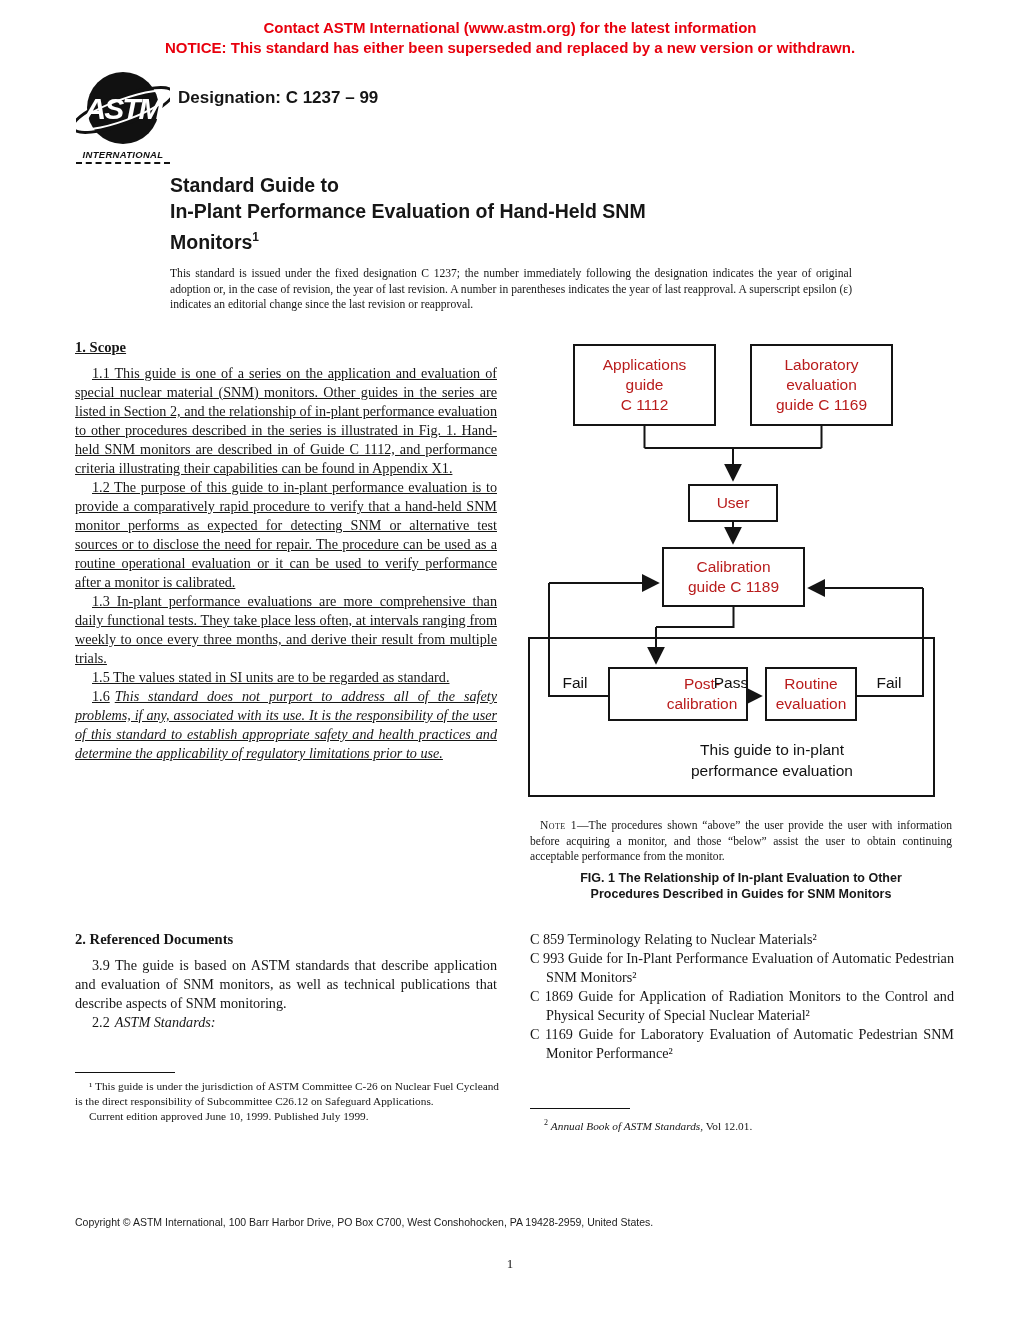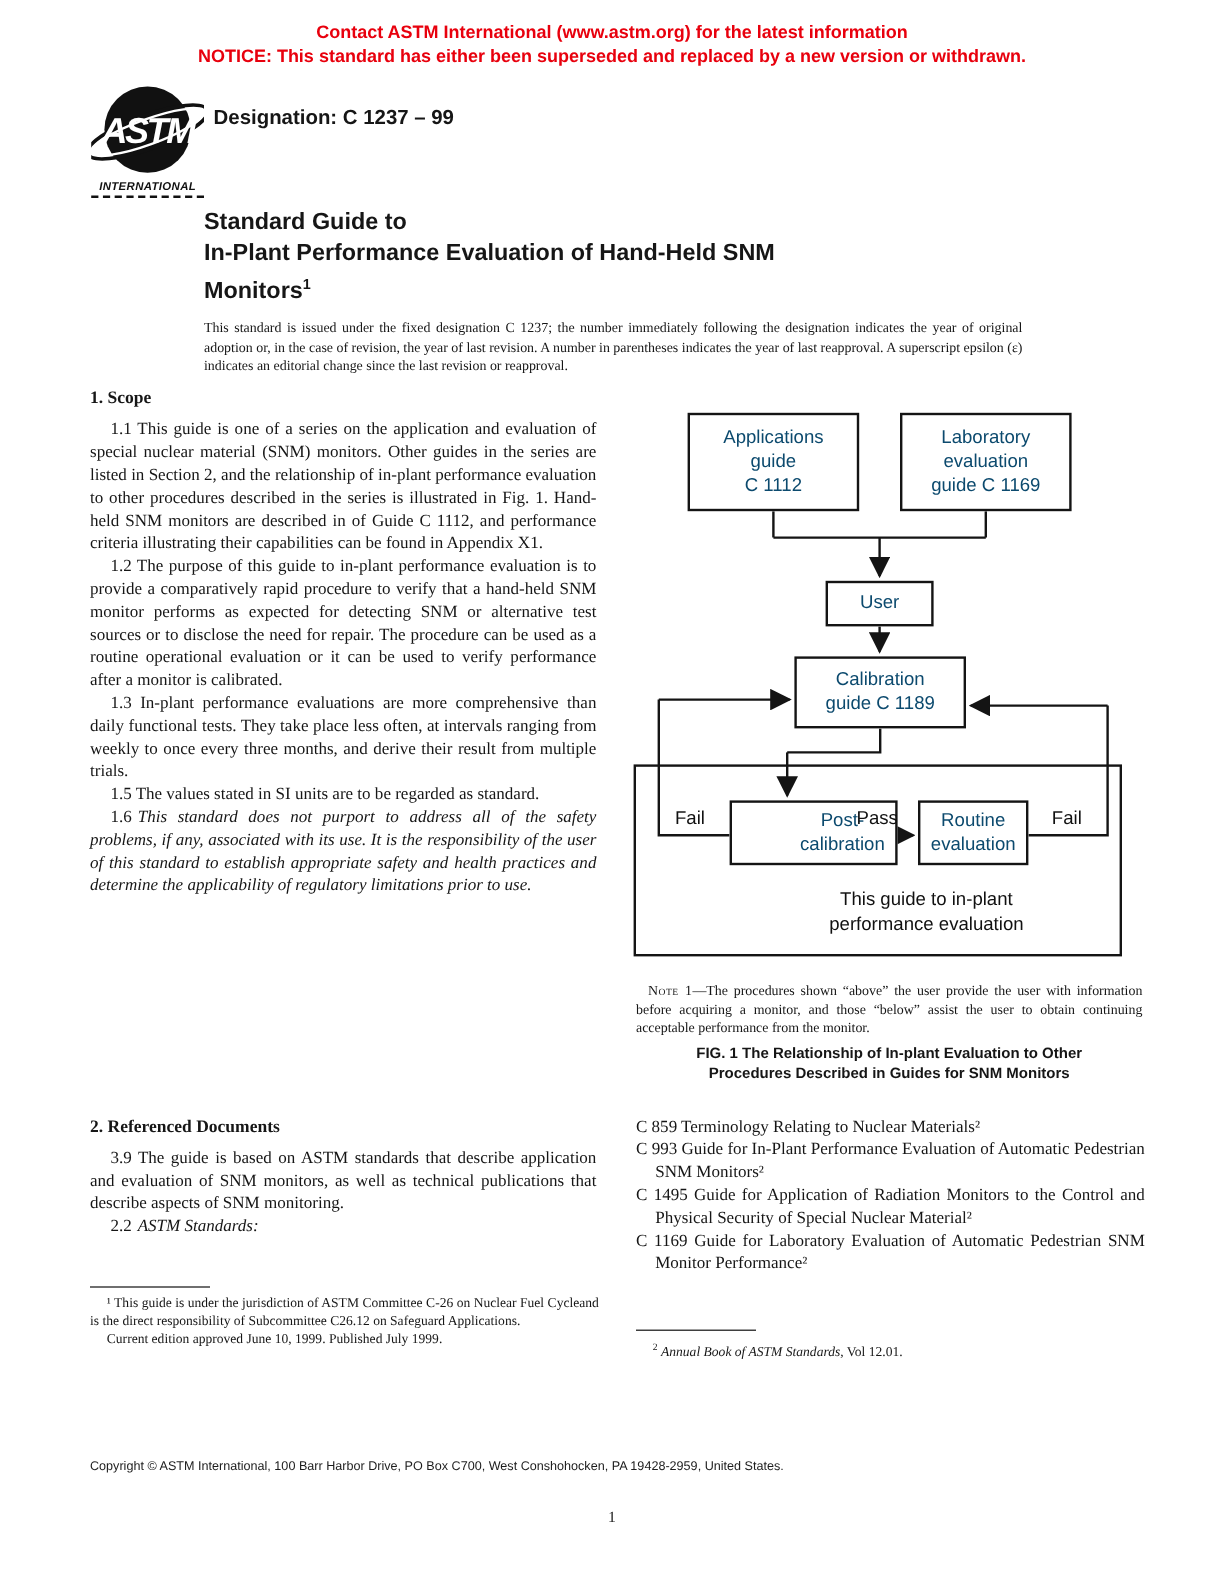--- a/index.html
+++ b/index.html
@@ -25,28 +25,28 @@
 
   .issued{position:absolute;left:170px;top:266px;width:682px;
           font-size:11.6px;line-height:15.5px;text-align:justify;}
 
   .colblock{position:absolute;width:422px;font-size:14.2px;line-height:19px;}
   .h{font-weight:bold;font-size:14.6px;margin:0 0 7px 0;}
   .para{margin:0;text-indent:17px;text-align:justify;}
   .it{font-style:italic;}
   .pnum{margin-right:5px;}
 
-  .scope{left:75px;top:323px;}
+  .scope{left:75px;top:338px;text-decoration:underline;}
   .referenced{left:75px;top:930px;}
 
   .figure{position:absolute;left:528px;top:336px;width:424px;height:470px;}
   .fig-svg{position:absolute;left:0;top:0;}
   .fbox{position:absolute;border:2px solid #141414;background:#fff;display:flex;align-items:center;
         justify-content:center;text-align:center;white-space:pre-line;
-        font-family:"Liberation Sans","DejaVu Sans",sans-serif;font-size:15.5px;line-height:20px;color:#0c4a6e;}
+        font-family:"Liberation Sans","DejaVu Sans",sans-serif;font-size:15.5px;line-height:20px;color:#b91c1c;}
   .b-app{left:45px;top:8px;width:139px;height:78px;}
   .b-lab{left:222px;top:8px;width:139px;height:78px;}
   .b-user{left:160px;top:148px;width:86px;height:34px;}
   .b-cal{left:134px;top:211px;width:139px;height:56px;}
   .b-post{left:80px;top:331px;width:88px;height:50px;padding-left:48px;}
   .b-rout{left:237px;top:331px;width:88px;height:50px;}
   .fouter{position:absolute;left:0px;top:301px;width:403px;height:156px;border:2px solid #141414;}
   .fcaption{position:absolute;left:0px;top:403px;width:488px;text-align:center;white-space:pre-line;
             font-family:"Liberation Sans","DejaVu Sans",sans-serif;font-size:15.5px;line-height:21px;color:#111;}
   .flabel{position:absolute;top:338px;text-align:center;
@@ -163,21 +163,21 @@
     <p class="note"><span class="sc">Note 1</span><span>—The procedures shown “above” the user provide the user with information before acquiring a monitor, and those “below” assist the user to obtain continuing acceptable performance from the monitor.</span></p>
     <div class="figcap">
       <div>FIG. 1 The Relationship of In-plant Evaluation to Other</div>
       <div>Procedures Described in Guides for SNM Monitors</div>
     </div>
   </div>
 
   <div class="refs">
     <div class="ref">C 859  Terminology Relating to Nuclear Materials²</div>
     <div class="ref">C 993  Guide for In-Plant Performance Evaluation of Automatic Pedestrian SNM Monitors²</div>
-    <div class="ref">C 1495  Guide for Application of Radiation Monitors to the Control and Physical Security of Special Nuclear Material²</div>
+    <div class="ref">C 1869  Guide for Application of Radiation Monitors to the Control and Physical Security of Special Nuclear Material²</div>
     <div class="ref">C 1169  Guide for Laboratory Evaluation of Automatic Pedestrian SNM Monitor Performance²</div>
   </div>
 
   <div class="fn fn-left">
     <div class="rule"></div>
     <p class="fnp">¹ This guide is under the jurisdiction of ASTM Committee C-26 on Nuclear Fuel Cycleand is the direct responsibility of Subcommittee C26.12 on Safeguard Applications.</p>
     <p class="fnp">Current edition approved June 10, 1999. Published July 1999.</p>
   </div>
 
   <div class="fn fn-right">

